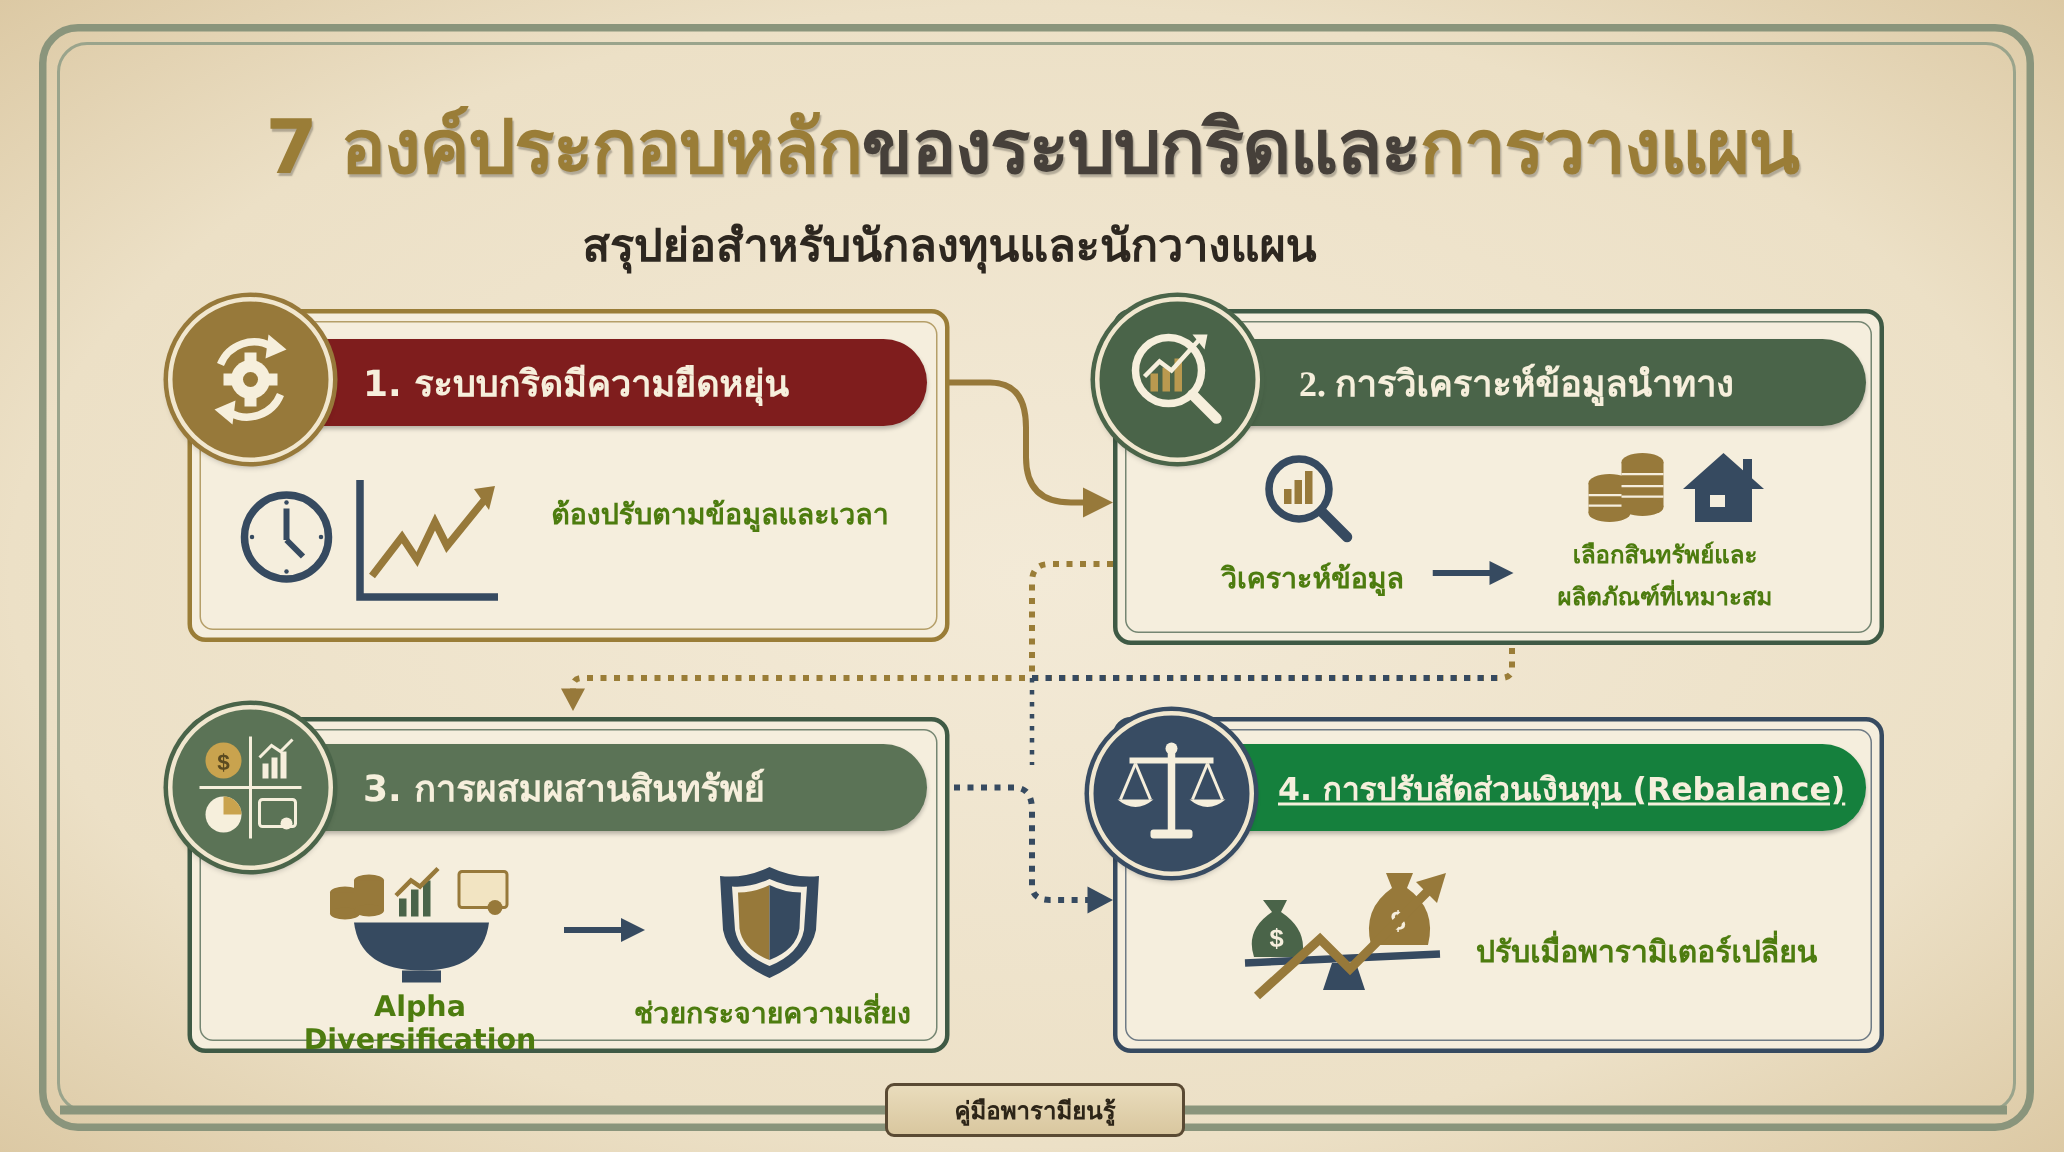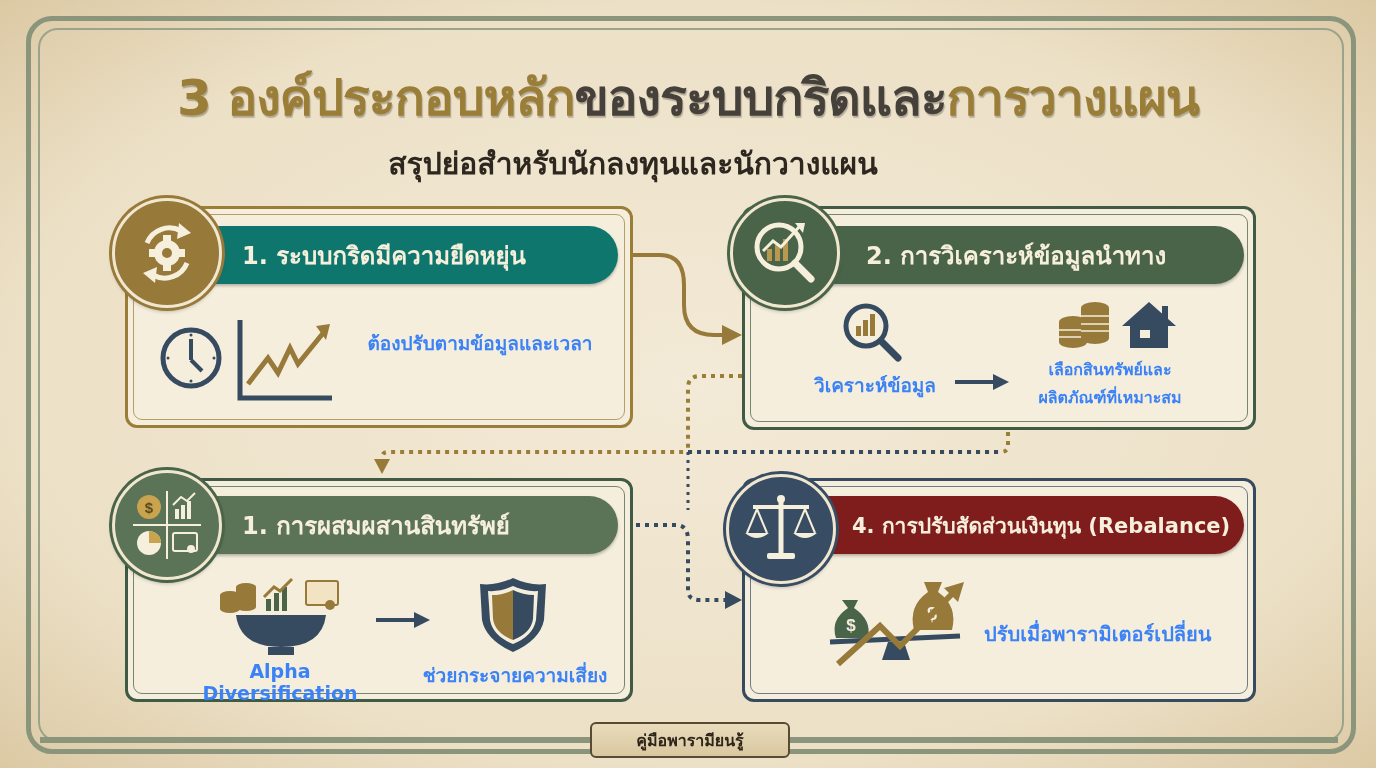--- a/index.html
+++ b/index.html
@@ -37,55 +37,55 @@
   }
   .card.gold { border: 3px solid #9a7d37; color: #9a7d37; }
   .card.green { border: 3px solid #3f5a45; color: #3f5a45; }
   .card.navy { border: 3px solid #364a60; color: #364a60; }
   .pill {
     position: absolute; height: 58px; border-radius: 29px;
     color: #f6efdc; font-size: 24px; font-weight: bold;
     display: flex; align-items: center; padding-left: 112px;
     box-shadow: 0 2px 3px rgba(0,0,0,0.25);
   }
-  .pill.gold { background: #0f766e; }
-  .pill.green { background: #4a6449; }
+  .pill.gold { background: #7f1d1d; }
+  .pill.green { background: #4a6449; font-family: Liberation Serif, serif; }
   .green2 { background: #5b7356; }
-  .pill.navy { background: #7f1d1d; }
+  .pill.navy { background: #15803d; text-decoration: underline; }
   .medal {
     position: absolute; width: 110px; height: 110px; border-radius: 50%;
     border: 3px solid #f1e7cf; box-shadow: 0 0 0 3px currentColor, 0 3px 4px rgba(0,0,0,0.3);
     display: flex; align-items: center; justify-content: center;
   }
   .medal.gold { background: #97793a; color: #97793a; }
   .medal.green { background: #4a6449; color: #4a6449; }
   .medal.navy { background: #384c63; color: #384c63; }
   .body-text {
-    position: absolute; color: #3b82f6; font-weight: bold; text-align: center;
+    position: absolute; color: #4d7c0f; font-weight: bold; text-align: center;
   }
   .footer-badge {
     position: absolute; left: 590px; top: 722px; width: 200px; height: 36px;
     background: linear-gradient(#e9dcbc, #d9c79f);
     border: 2px solid #5a4a33; border-radius: 6px;
     display: flex; align-items: center; justify-content: center;
     font-size: 16px; font-weight: bold; color: #2d2518;
   }
   .footer-line {
     position: absolute; top: 737px; height: 6px; background: #8a957c;
   }
   svg { display: block; }
 </style>
 </head>
 <body>
 
 <div class="frame-outer"></div>
 <div class="frame-inner"></div>
 
 <h1 class="title">
-  <span class="gold">3 องค์ประกอบหลัก</span><span class="dark">ของระบบกริดและ</span><span class="gold">การวางแผน</span>
+  <span class="gold">7 องค์ประกอบหลัก</span><span class="dark">ของระบบกริดและ</span><span class="gold">การวางแผน</span>
 </h1>
 <div class="subtitle">สรุปย่อสำหรับนักลงทุนและนักวางแผน</div>
 
 <svg style="position:absolute;left:0;top:0;" width="1376" height="768">
 
   <path d="M632 255 L660 255 Q684 255 684 285 L684 305 Q684 335 714 335 L725 335" fill="none" stroke="#97793a" stroke-width="4"></path>
   <polygon points="722,325 742,335 722,345" fill="#97793a"></polygon>
 
   <path d="M1008 432 L1008 446 Q1008 452 1000 452 L388 452 Q382 452 382 458 L382 462" fill="none" stroke="#9a7d37" stroke-width="4" stroke-dasharray="4,5"></path>
   <path d="M688 452 L1000 452" fill="none" stroke="#364a60" stroke-width="4" stroke-dasharray="4,5"></path>
@@ -187,21 +187,21 @@
   <rect x="20" y="30" width="10" height="8" fill="#f5eedd"></rect>
   <rect x="32" y="30" width="8" height="18" fill="#364a60"></rect>
 </svg>
 <div class="body-text" style="left:1010px;top:356px;width:200px;font-size:16px;line-height:28px;">
   <div>เลือกสินทรัพย์และ</div>
   <div>ผลิตภัณฑ์ที่เหมาะสม</div>
 </div>
 
 <div class="card green" style="left:125px;top:478px;width:508px;height:224px;"></div>
 <div class="pill green2 pill" style="left:130px;top:496px;width:488px;">
-  <span>1. การผสมผสานสินทรัพย์</span>
+  <span>3. การผสมผสานสินทรัพย์</span>
 </div>
 <div class="medal green" style="left:112px;top:470px;background:#5b7356;">
   <svg width="80" height="80" viewBox="0 0 80 80">
     <line x1="40" y1="6" x2="40" y2="74" stroke="#f6efdc" stroke-width="2"></line>
     <line x1="6" y1="40" x2="74" y2="40" stroke="#f6efdc" stroke-width="2"></line>
     <circle cx="22" cy="22" r="12" fill="#c9a34e"></circle>
       <text x="22" y="28" text-anchor="middle" font-size="15" font-weight="bold" fill="#5b4a20" font-family="Liberation Sans, sans-serif">$</text>
     <rect x="48" y="24" width="4" height="10" fill="#f6efdc"></rect>
       <rect x="54" y="20" width="4" height="14" fill="#f6efdc"></rect>
       <rect x="60" y="16" width="4" height="18" fill="#f6efdc"></rect>

